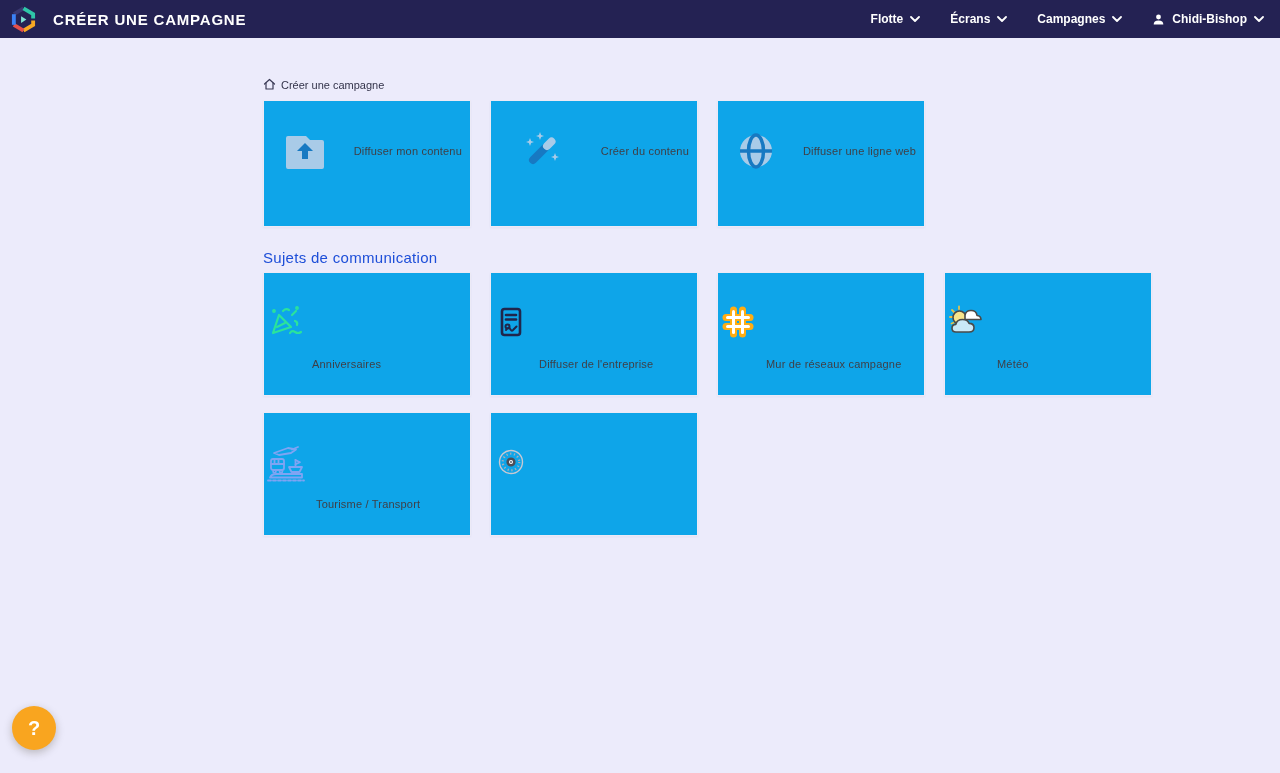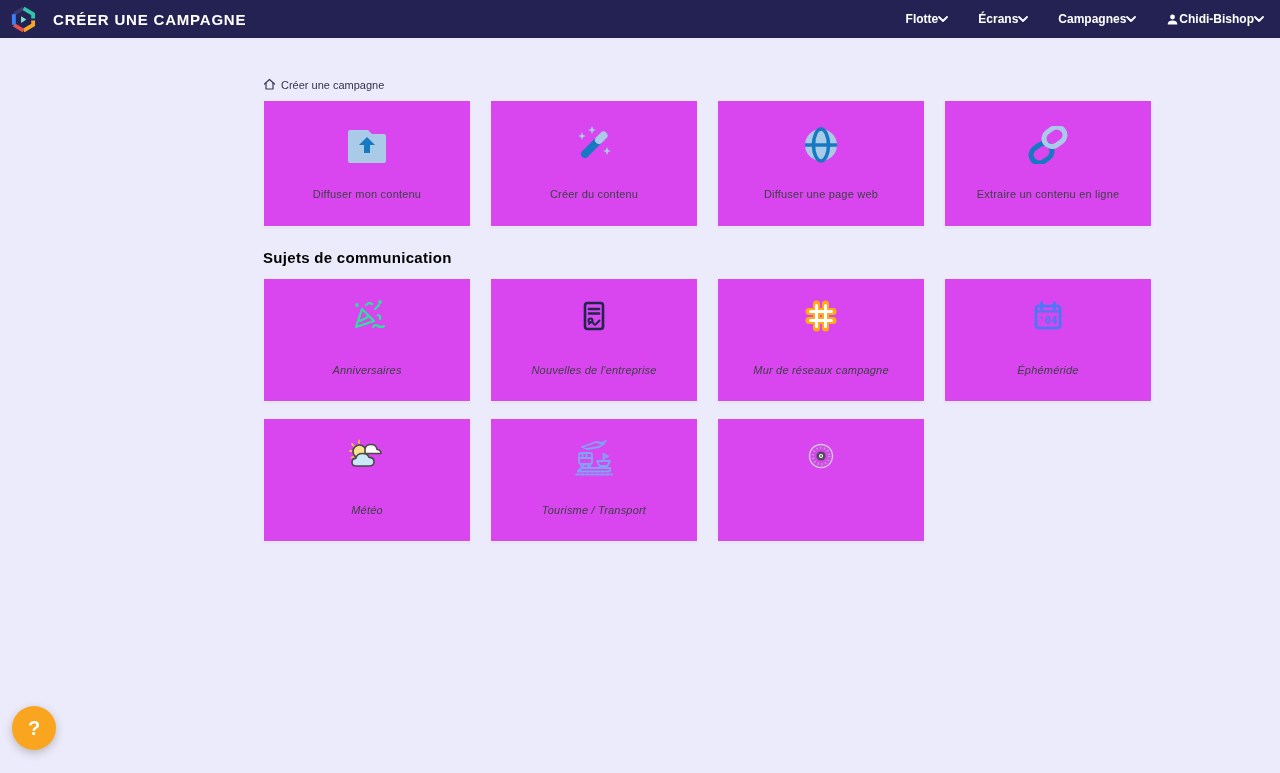--- a/index.html
+++ b/index.html
@@ -20,21 +20,21 @@
   }
   .brand { display: flex; align-items: center; gap: 16px; }
   .app-title {
     color: #FFFFFF;
     font-size: 15px;
     font-weight: 800;
     letter-spacing: 0.8px;
   }
   .nav { margin-left: auto; display: flex; align-items: center; gap: 30px; }
   .nav-item {
-    display: flex; align-items: center; 
+    display: flex; align-items: center; gap: 7px;
     color: #FFFFFF; font-size: 12px; font-weight: 700;
     cursor: pointer; white-space: nowrap;
   }
 
   
   .content { margin-left: 263px; width: 890px; }
   .breadcrumb {
     margin-top: 40px;
     display: flex; align-items: center; gap: 5px;
     font-size: 11px; color: #33334A;
@@ -42,45 +42,45 @@
 
   .grid {
     display: grid;
     grid-template-columns: repeat(4, 208px);
     column-gap: 19px;
   }
   .actions-grid { margin-top: 9px; row-gap: 20px; }
   .topics-grid  { row-gap: 16px; }
 
   .card {
-    background: #d946ef;
+    background: #0ea5e9;
     border: 1px solid #ECEAF6;
     box-shadow: 0 1px 2px rgba(60,60,110,0.05);
-    display: flex; flex-direction: column;
+    display: flex; flex-direction: row;
     align-items: center;
     cursor: pointer;
   }
   .action-card { height: 127px; padding-bottom: 26px; }
   .topic-card  { height: 124px; padding-bottom: 25px; }
   .card .icon-zone { flex: 1; display: flex; align-items: center; justify-content: center; }
   .topic-card .icon-zone { flex: 0 0 auto; height: 74px; }
-  .topic-card .label-zone { margin-top: auto; font-style: italic; }
+  .topic-card .label-zone { margin-top: auto; }
   .card-label {
     font-size: 11px;
     color: #3F3F46;
     text-align: center;
     letter-spacing: 0.2px;
     padding: 0 8px;
   }
 
   .section-title {
-    margin: 22px 0 12px 0;
+    margin: 22px 0 6px 0;
     font-size: 15px;
-    font-weight: 700;
-    color: #000000;
+    font-weight: 400;
+    color: #1d4ed8;
     letter-spacing: 0.3px;
   }
 
   
   .help-btn {
     position: absolute;
     left: 12px; bottom: 23px;
     width: 44px; height: 44px;
     border-radius: 50%;
     background: #F9A51F;
@@ -191,34 +191,23 @@
 
 
     <div class="card action-card">
       <div class="icon-zone">
         <svg viewBox="0 0 44 44" width="44" height="44">
           <circle cx="22" cy="22" r="16" fill="#A9CBE8"></circle>
           <ellipse cx="22" cy="22" rx="7.5" ry="16" fill="none" stroke="#1779C2" stroke-width="3.5"></ellipse>
           <line x1="6" y1="22" x2="38" y2="22" stroke="#1779C2" stroke-width="3.5"></line>
         </svg>
       </div>
-      <div class="card-label">Diffuser une page web</div>
-    </div>
-
-    <div class="card action-card">
-      <div class="icon-zone">
-        <svg viewBox="0 0 48 38" width="48" height="38">
-          <g transform="rotate(-35 24 19)">
-            <rect x="3" y="14" width="22" height="16" rx="8" fill="none" stroke="#1779C2" stroke-width="5"></rect>
-            <rect x="23" y="8" width="22" height="16" rx="8" fill="none" stroke="#A9CBE8" stroke-width="5"></rect>
-          </g>
-        </svg>
-      </div>
-      <div class="card-label">Extraire un contenu en ligne</div>
-    </div>
+      <div class="card-label">Diffuser une ligne web</div>
+    </div>
+
   </div>
 
   <div class="section-title">Sujets de communication</div>
 
   <div class="grid topics-grid">
 
     <div class="card topic-card">
       <div class="icon-zone">
         <svg viewBox="0 0 40 40" width="40" height="40" fill="none" stroke="#2BE39B" stroke-width="2.2" stroke-linecap="round" stroke-linejoin="round">
           <path d="M9 31 L15 13 L27 25 Z"></path>
@@ -237,21 +226,21 @@
     <div class="card topic-card">
       <div class="icon-zone">
         <svg viewBox="0 0 40 40" width="40" height="40" fill="none" stroke="#20264C" stroke-width="2.6" stroke-linecap="round" stroke-linejoin="round">
           <rect x="11" y="7" width="18" height="26" rx="2.5"></rect>
           <line x1="15" y1="13" x2="25" y2="13"></line>
           <line x1="15" y1="17.5" x2="25" y2="17.5"></line>
           <circle cx="16.5" cy="24.5" r="2" stroke-width="2"></circle>
           <path d="M15 28 q2.5 -4 4.5 -0.5 q1.5 2.5 3 0 l3 -3" stroke-width="2"></path>
         </svg>
       </div>
-      <div class="label-zone card-label">Nouvelles de l'entreprise</div>
+      <div class="label-zone card-label">Diffuser de l'entreprise</div>
     </div>
 
     <div class="card topic-card">
       <div class="icon-zone">
         <svg viewBox="0 0 40 40" width="40" height="40" stroke-linecap="round">
           <g fill="none">
             <g stroke="#FFAD12" stroke-width="7">
               <line x1="15.5" y1="8" x2="15.5" y2="32"></line>
               <line x1="24.5" y1="8" x2="24.5" y2="32"></line>
               <line x1="8" y1="15.5" x2="32" y2="15.5"></line>
@@ -262,32 +251,20 @@
               <line x1="24.5" y1="9.5" x2="24.5" y2="30.5"></line>
               <line x1="9.5" y1="15.5" x2="30.5" y2="15.5"></line>
               <line x1="9.5" y1="24.5" x2="30.5" y2="24.5"></line>
             </g>
           </g>
         </svg>
       </div>
       <div class="label-zone card-label">Mur de réseaux campagne</div>
     </div>
 
-    <div class="card topic-card">
-      <div class="icon-zone">
-        <svg viewBox="0 0 40 40" width="40" height="40" fill="none" stroke="#3F7DF6" stroke-width="2.6" stroke-linecap="round" stroke-linejoin="round">
-          <rect x="8" y="10" width="24" height="22" rx="2.5"></rect>
-          <line x1="13.5" y1="6.5" x2="13.5" y2="13"></line>
-          <line x1="26.5" y1="6.5" x2="26.5" y2="13"></line>
-          <line x1="8" y1="15.5" x2="32" y2="15.5" stroke-width="2"></line>
-          <text x="20" y="27.5" text-anchor="middle" font-size="10.5" font-weight="bold" fill="#3F7DF6" stroke="none" font-family="'DejaVu Sans Mono', monospace">'04</text>
-        </svg>
-      </div>
-      <div class="label-zone card-label">Éphéméride</div>
-    </div>
 
     <div class="card topic-card">
       <div class="icon-zone">
         <svg viewBox="0 0 44 40" width="44" height="40" stroke-linecap="round" stroke-linejoin="round">
           <g stroke="#E3C14B" stroke-width="1.8">
             <line x1="5" y1="15" x2="8" y2="15"></line>
             <line x1="7" y1="8" x2="9" y2="10"></line>
             <line x1="14" y1="4.5" x2="14" y2="7"></line>
             <line x1="6.5" y1="21.5" x2="9" y2="20.5"></line>
           </g>

